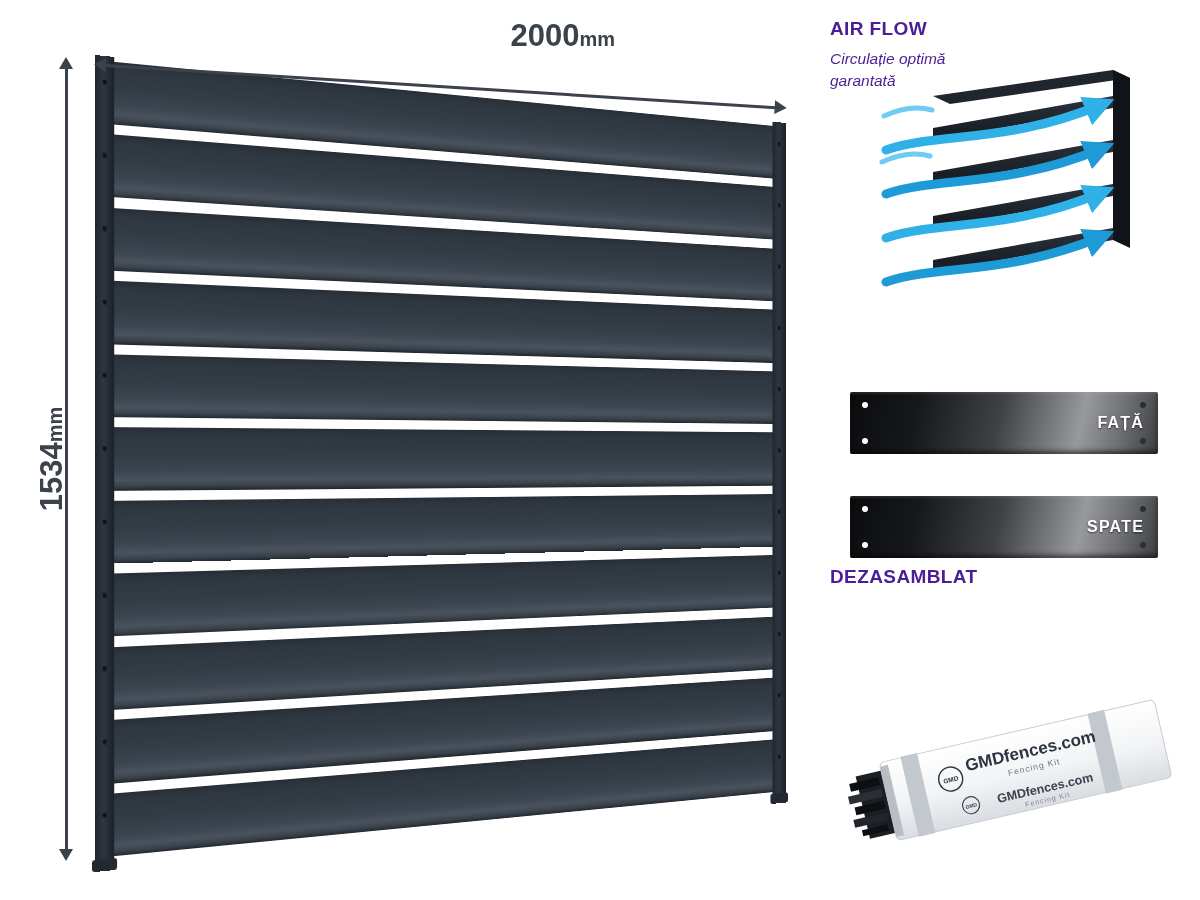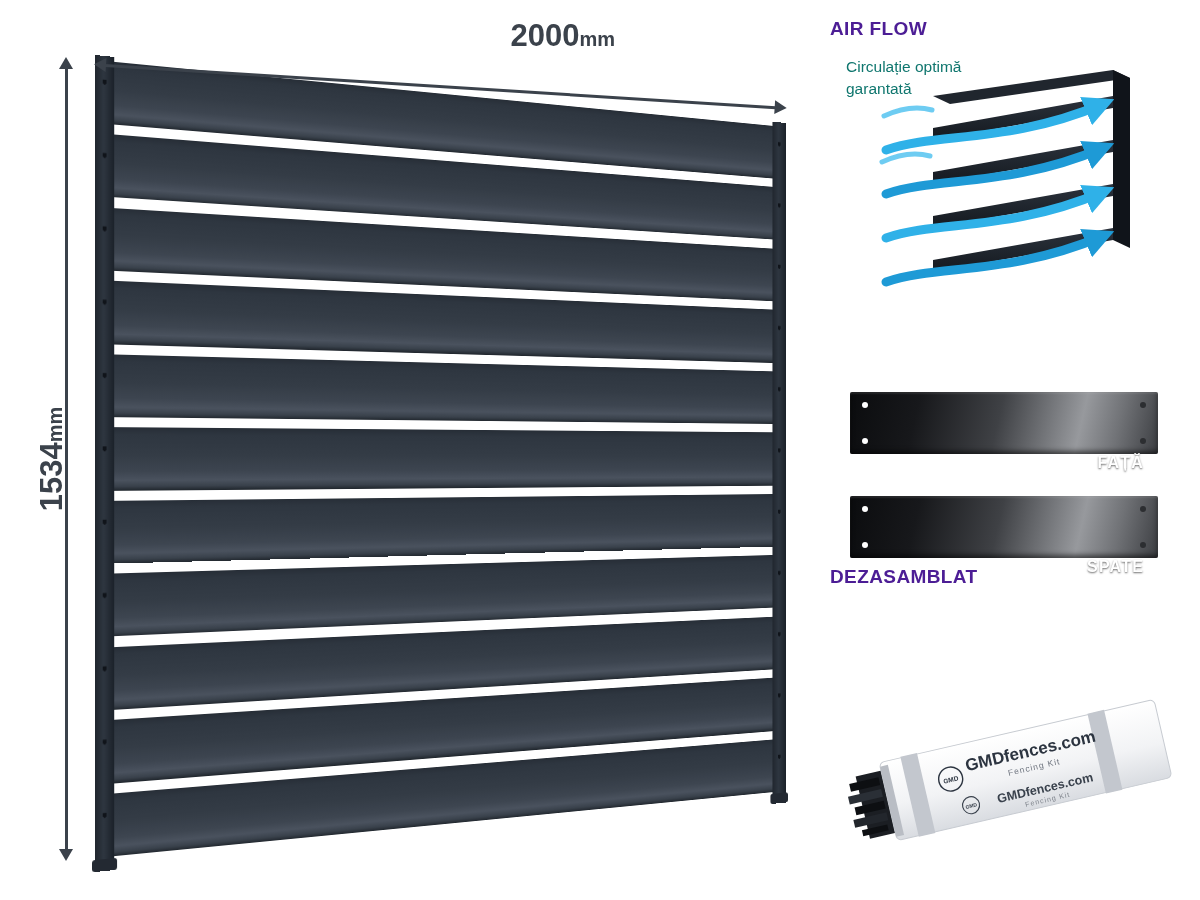--- a/index.html
+++ b/index.html
@@ -41,35 +41,35 @@
   .line-v::before{content:"";position:absolute;top:-11px;left:50%;transform:translateX(-50%);
      border-left:7px solid transparent;border-right:7px solid transparent;border-bottom:12px solid #3b424b;}
   .line-v::after{content:"";position:absolute;bottom:-11px;left:50%;transform:translateX(-50%);
      border-left:7px solid transparent;border-right:7px solid transparent;border-top:12px solid #3b424b;}
   .height-label{position:absolute;top:50%;left:-60px;width:120px;text-align:center;white-space:nowrap;
      transform:translateY(-50%) rotate(-90deg);}
 
   
   .feature{position:absolute;}
   .feature-heading{font-size:19px;font-weight:700;color:#4c1d95;letter-spacing:.4px;margin:0 0 8px 0;}
-  .feature-text{font-size:15.5px;color:#0f766e;line-height:1.4;margin:16px;}
+  .feature-text{font-size:15.5px;color:#4c1d95;line-height:1.4;margin:0;font-style:italic;}
   #feat-airflow{left:830px;top:18px;width:350px;}
   #feat-protejat{left:830px;top:308px;width:360px;}
   #feat-dezasamblat{left:830px;top:566px;width:360px;}
 
   .airflow-illo{position:absolute;left:878px;top:66px;width:272px;height:236px;}
   .package-illo{position:absolute;left:845px;top:648px;width:345px;height:245px;}
 
   
   .slat-bar{position:absolute;left:850px;width:308px;height:62px;border-radius:2px;
      background:linear-gradient(103deg,#0b0c0e 0%,#17181b 22%,#3f4145 48%,#97999d 74%,#707276 86%,#3c3e42 100%);
      box-shadow:inset 0 2px 2px rgba(255,255,255,.10), inset 0 -3px 5px rgba(0,0,0,.55);}
   .bar-front{top:392px;} .bar-back{top:496px;}
   .bar-label{position:absolute;right:14px;top:50%;transform:translateY(-50%);
-     color:#ffffff;font-weight:700;font-size:16px;letter-spacing:1.2px;text-shadow:0 1px 2px rgba(0,0,0,.6);margin-top:40px;}
+     color:#ffffff;font-weight:700;font-size:16px;letter-spacing:1.2px;text-shadow:0 1px 2px rgba(0,0,0,.6);}
   .hole{position:absolute;width:6px;height:6px;border-radius:50%;}
   .hole.w{background:#ffffff;} .hole.d{background:#2c2e31;}
   .hole.h1{left:12px;top:10px;} .hole.h2{left:12px;bottom:10px;}
   .hole.h3{right:12px;top:10px;} .hole.h4{right:12px;bottom:10px;}
 </style>
 </head>
 <body>
 
 <div class="canvas">
 

